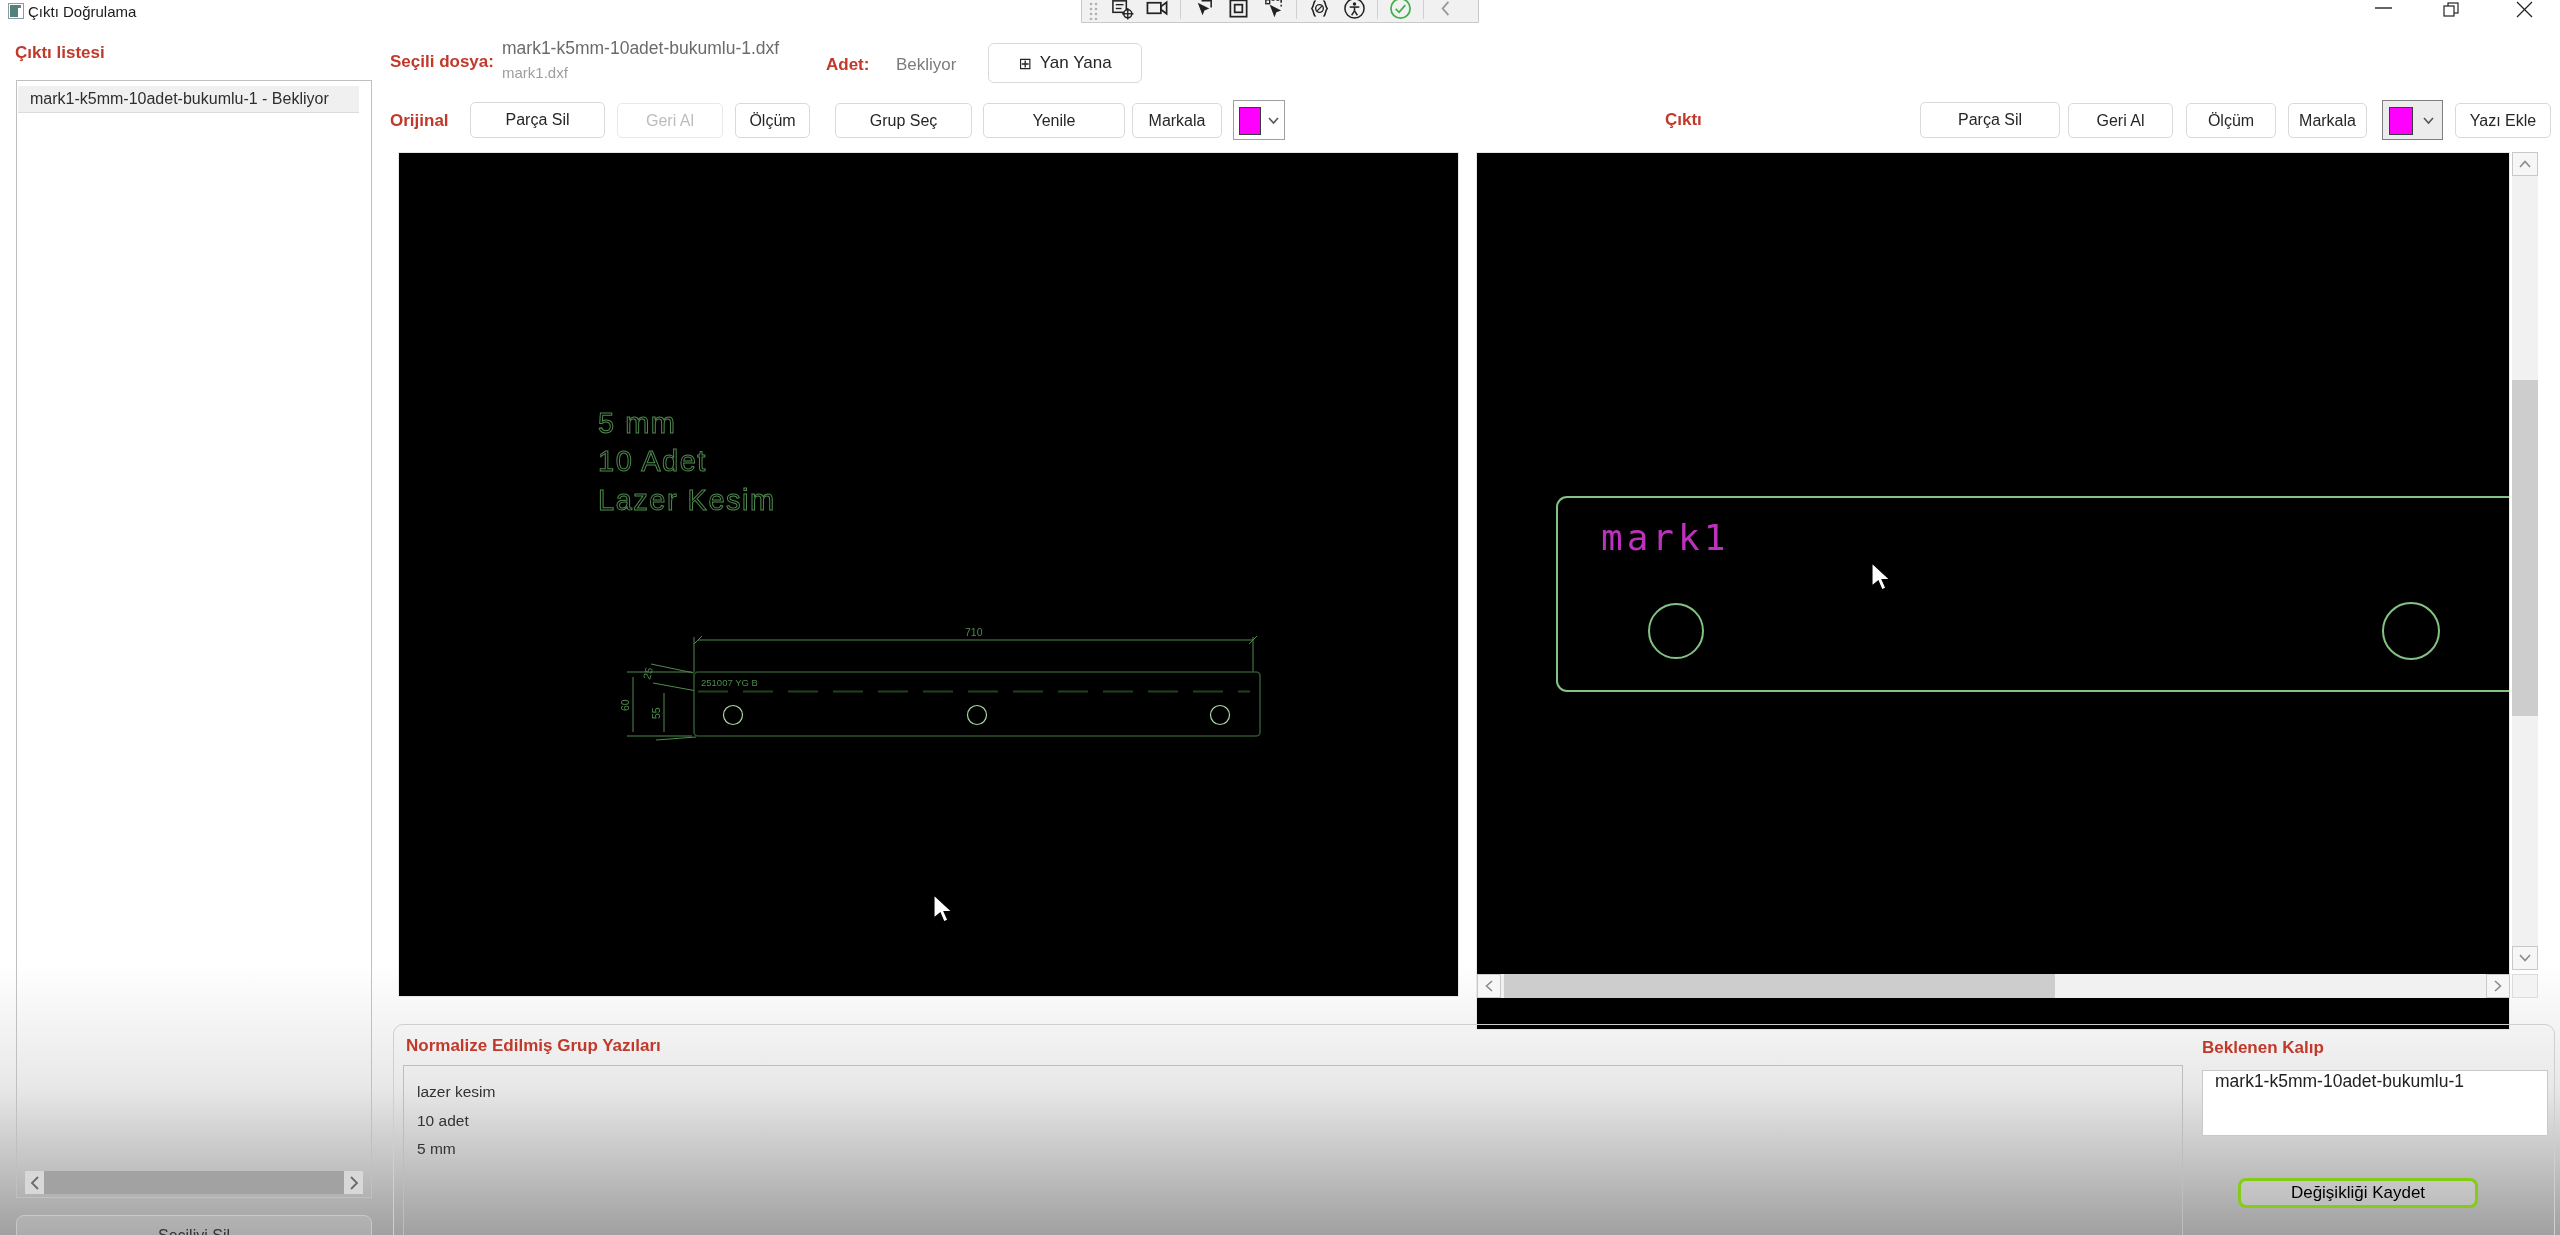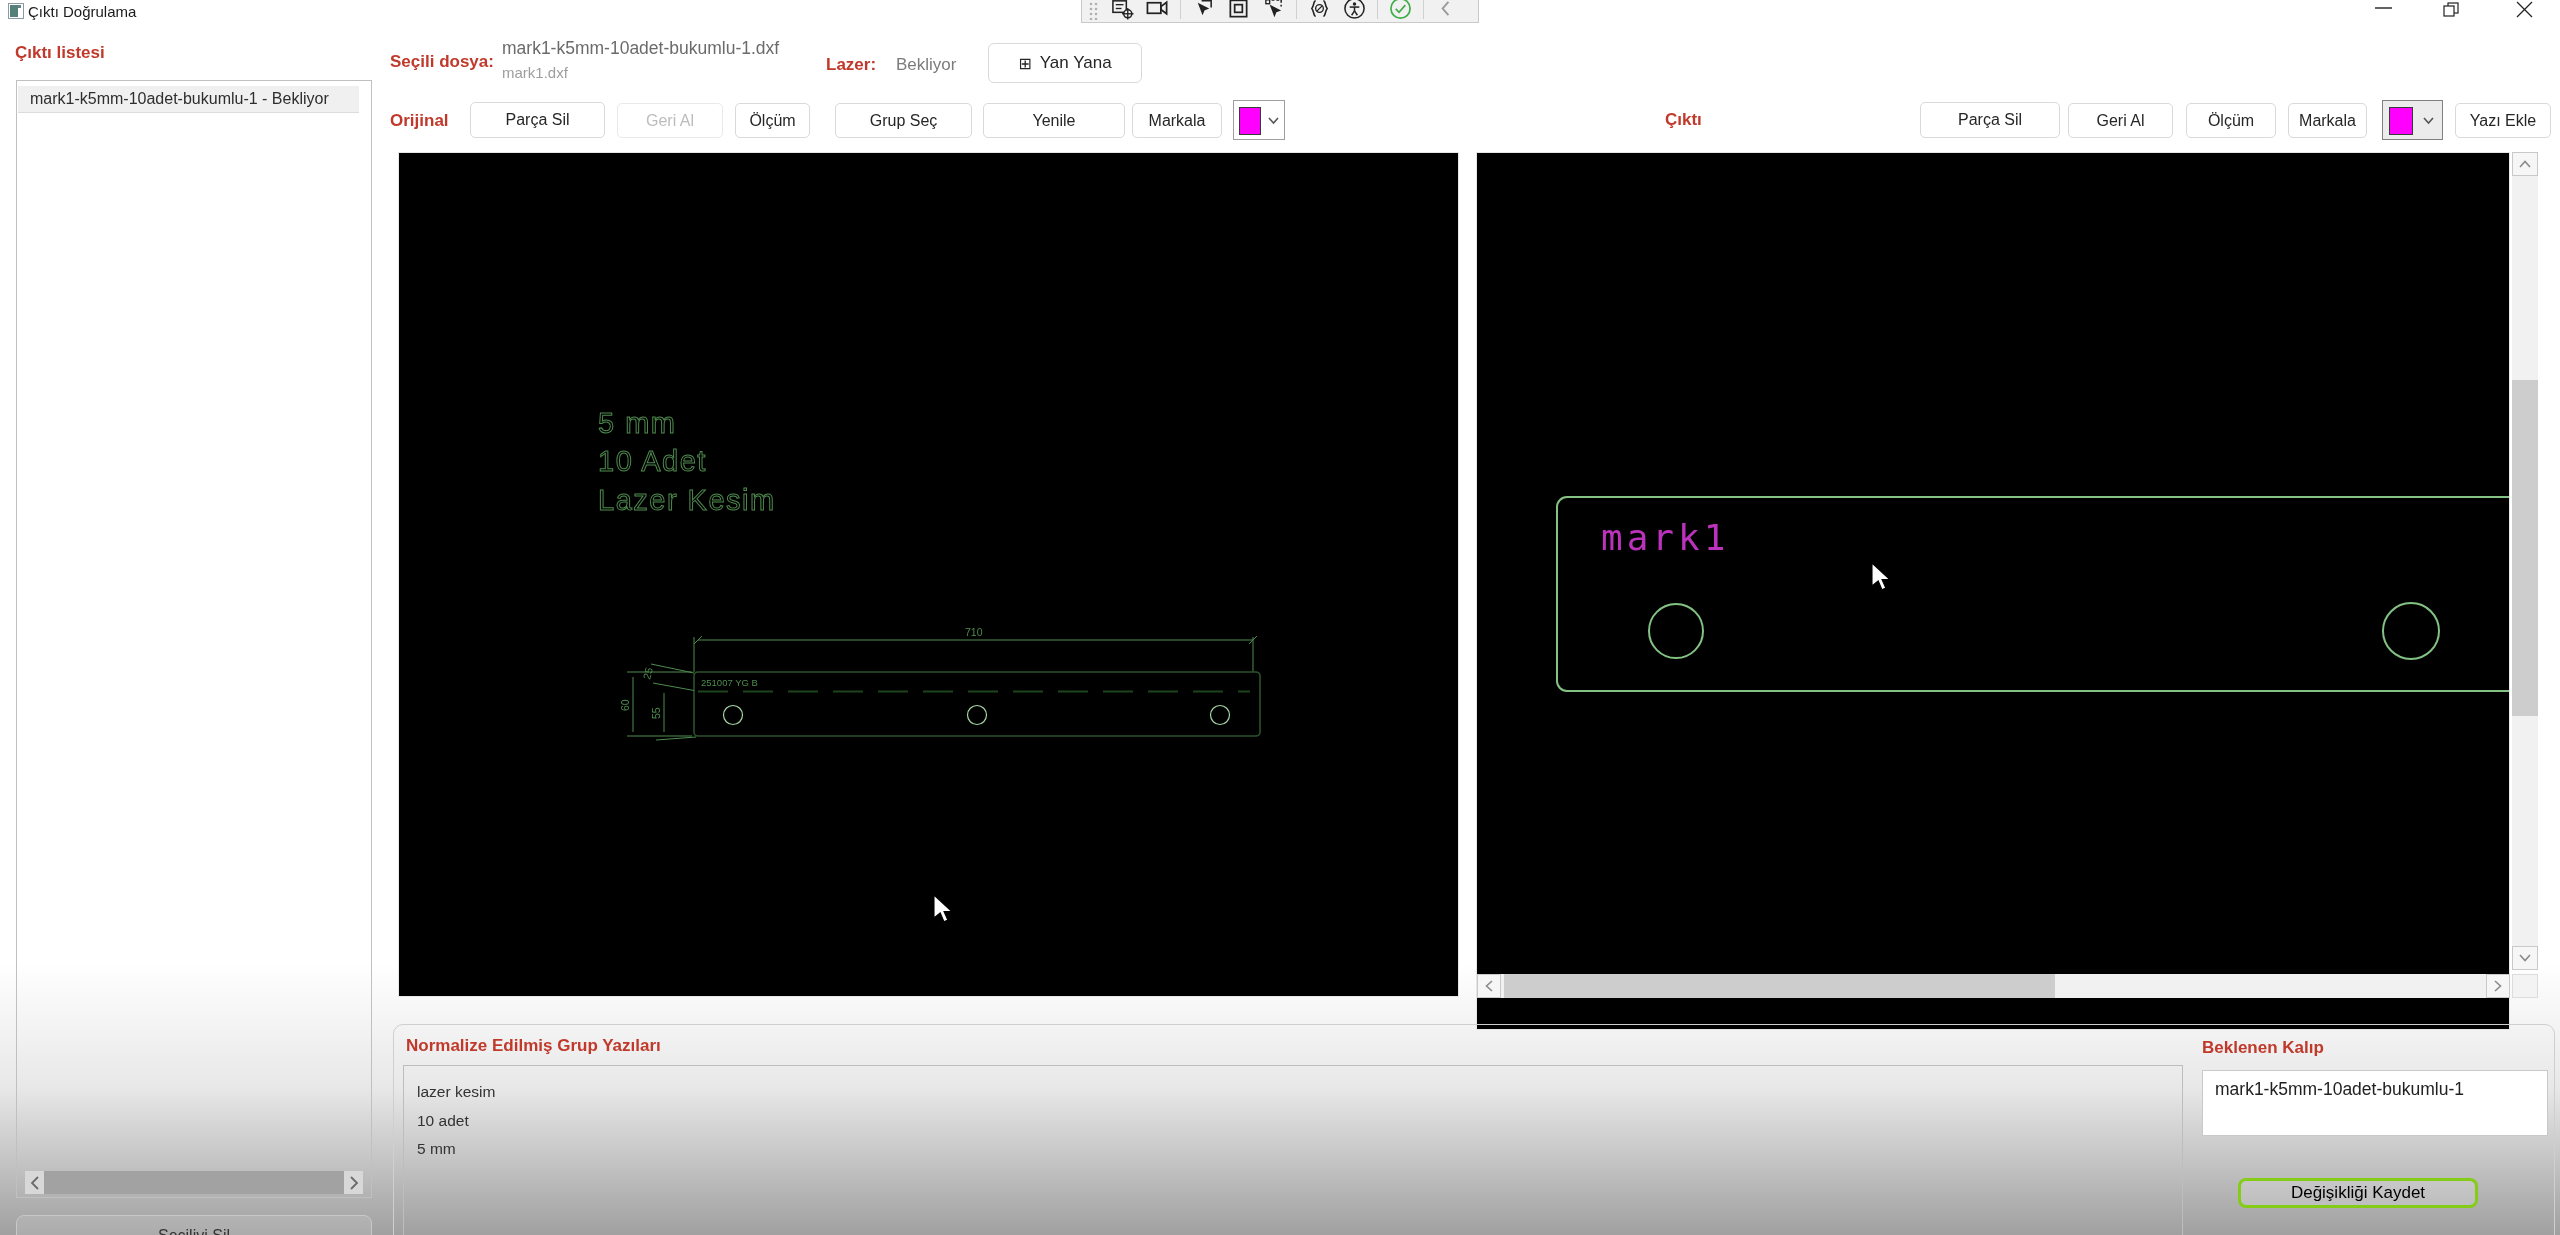--- a/index.html
+++ b/index.html
@@ -31,21 +31,21 @@
 .vscroll{position:absolute;left:2512px;top:152px;width:26px;height:818px;background:#f1f1f1}
 .vscroll .btn-up,.vscroll .btn-dn{position:absolute;left:0;width:26px;height:24px;background:#f6f6f6;border:1px solid #c9c9c9;color:#8a8a8a;display:flex;align-items:center;justify-content:center}
 .vscroll .thumb{position:absolute;left:0;top:228px;width:26px;height:336px;background:#cdcdcd}
 .hscroll{position:absolute;left:1477px;top:974px;width:1033px;height:24px;background:#f1f1f1}
 .hscroll .btn-l,.hscroll .btn-r{position:absolute;top:0;width:24px;height:24px;background:#f6f6f6;border:1px solid #c9c9c9;color:#8a8a8a;display:flex;align-items:center;justify-content:center}
 .hscroll .thumb{position:absolute;left:27px;top:0;width:551px;height:24px;background:#cdcdcd}
 .corner{position:absolute;left:2512px;top:974px;width:26px;height:24px;background:#f3f3f3;border:1px solid #dcdcdc}
 .card{position:absolute;left:393px;top:1024px;width:2162px;height:240px;border:1px solid #cfcfcf;border-radius:10px}
 .normbox{position:absolute;left:403px;top:1065px;width:1780px;height:210px;border:1px solid #bdbdbd;padding:12px 0 0 13px}
 .normbox .item{font-size:15.5px;color:#333;line-height:28.5px;white-space:pre}
-.bek-input{position:absolute;left:2202px;top:1070px;width:346px;height:66px;background:#fff;border:1px solid #c9c9c9;font-size:17.5px;color:#222;padding:8px 12px}
+.bek-input{position:absolute;left:2202px;top:1070px;width:346px;height:66px;background:#fff;border:1px solid #c9c9c9;font-size:17.5px;color:#222;padding:0 12px}
 .save-btn{position:absolute;left:2238px;top:1178px;width:240px;height:30px;border:3px solid #84cc16;border-radius:8px;color:#000000;font-size:17px;display:flex;align-items:center;justify-content:center;background:rgba(255,255,255,0.2)}
 .wbtn{position:absolute}
 .cadtext{fill:none;stroke:#4e8a4e;stroke-width:1;font-family:"Liberation Sans",sans-serif;font-weight:400;letter-spacing:1.5px}
 .dimtxt{fill:#4e8c4e;font-family:"Liberation Sans",sans-serif}
 .marktext{position:absolute;left:124px;top:364px;font-family:"DejaVu Sans Mono",monospace;font-size:36px;color:#bd32bd;letter-spacing:4px}
 </style>
 </head>
 <body>
 
 <div class="appicon">
@@ -148,21 +148,21 @@
           <polyline points="1,1 7,7 1,13" fill="none" stroke="#6a6a6a" stroke-width="1.8"></polyline>
         </svg>
       </div>
   </div>
 </div>
 <div class="del-btn">Seçiliyi Sil</div>
 
 <div class="abs red" style="left:390px;top:52px;font-size:17px">Seçili dosya:</div>
 <div class="abs" style="left:502px;top:38px;font-size:17.5px;color:#6b6b6b">mark1-k5mm-10adet-bukumlu-1.dxf</div>
 <div class="abs" style="left:502px;top:64px;font-size:15px;color:#9e9e9e">mark1.dxf</div>
-<div class="abs red" style="left:826px;top:55px;font-size:17px">Lazer:</div>
+<div class="abs red" style="left:826px;top:55px;font-size:17px">Adet:</div>
 <div class="abs" style="left:896px;top:55px;font-size:17px;color:#7c7c7c">Bekliyor</div>
 <div class="btn" style="left:988px;top:43px;width:154px;height:40px;border-radius:6px;font-size:17px">
     <span style="margin-right:8px;font-size:16px">⊞</span>
     <span>Yan Yana</span>
   </div>
 
 <div class="abs red" style="left:390px;top:111px;font-size:17px">Orijinal</div>
 <div class="btn" style="left:470px;top:102px;width:135px;height:36px">Parça Sil</div>
 <div class="btn disabled" style="left:617px;top:103px;width:106px;height:35px">Geri Al</div>
 <div class="btn" style="left:735px;top:103px;width:75px;height:35px">Ölçüm</div>

